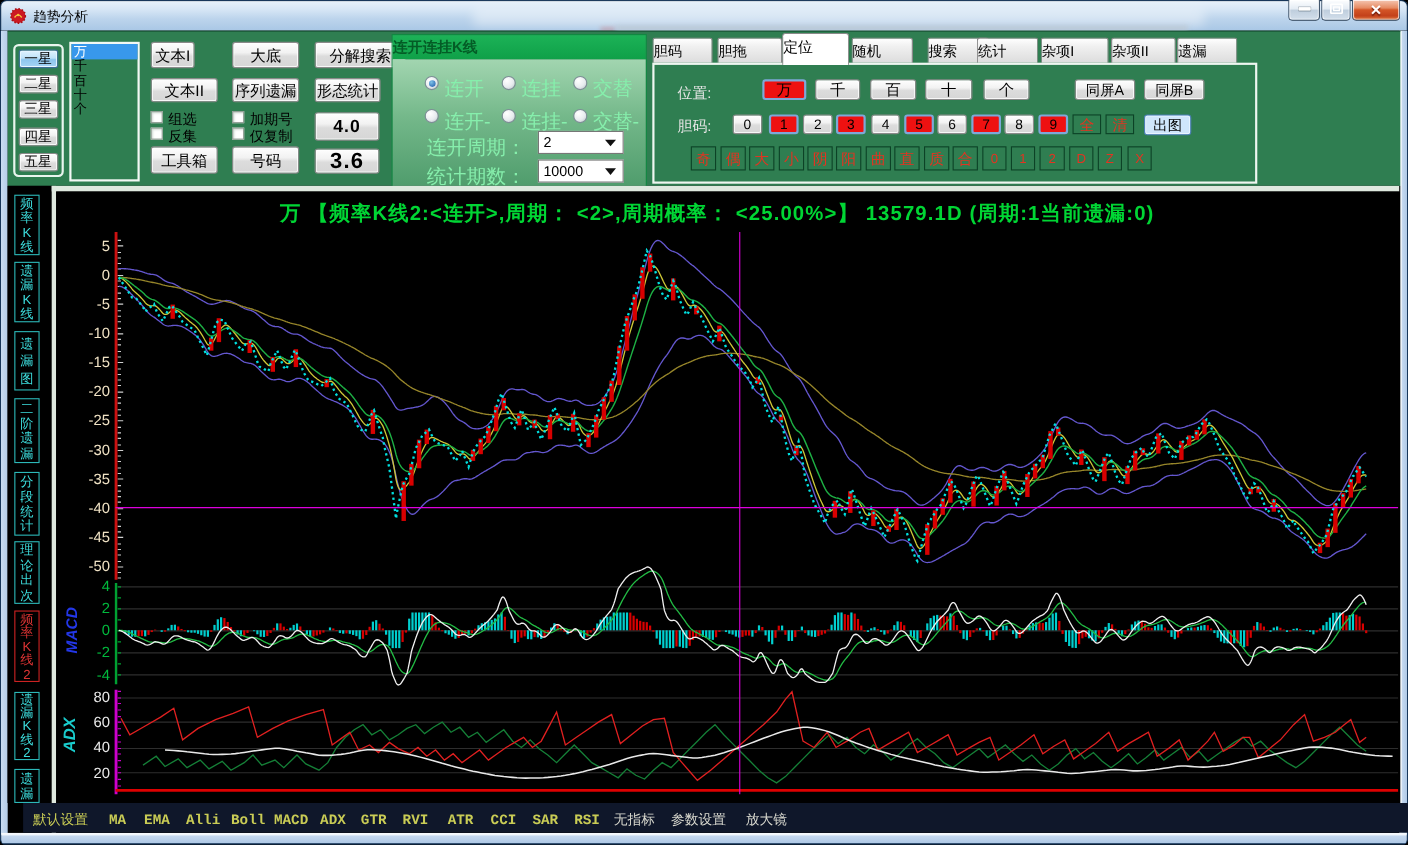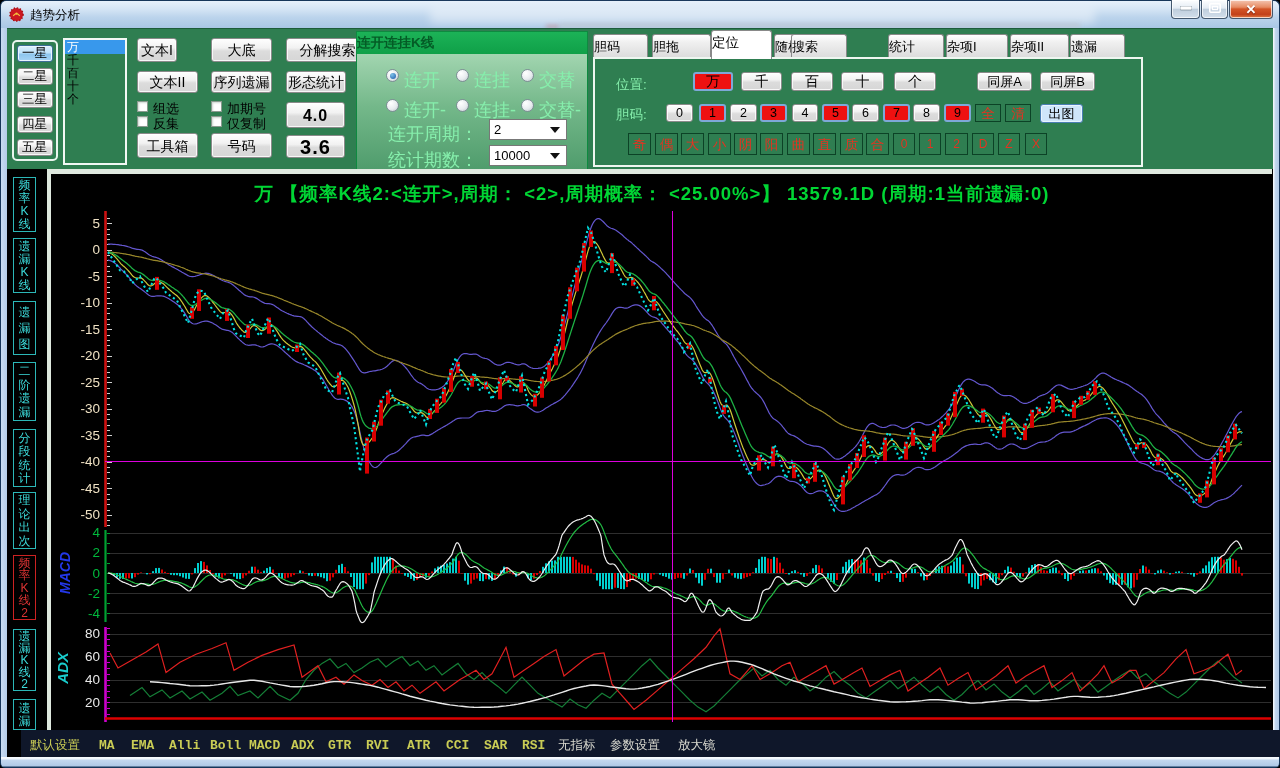--- a/index.html
+++ b/index.html
@@ -40,21 +40,21 @@
 #kpbody{left:0;top:22px;width:100%;height:116px;background:linear-gradient(180deg,#a2d5b0 0%,#74b88a 45%,#4f9c6c 100%)}
 .radio{position:absolute;width:13px;height:13px;border-radius:50%;background:radial-gradient(circle at 35% 30%,#ffffff 0%,#e8ecef 55%,#b8c2c8 100%);border:1px solid #7e8e96}
 .radio.on::after{content:"";position:absolute;left:2.5px;top:2.5px;width:6px;height:6px;border-radius:50%;background:radial-gradient(circle at 35% 30%,#7ec2e8,#1b56a8)}
 .rlab{position:absolute;font-size:18px;color:#86efac}
 .combo{position:absolute;background:#fff;border:1px solid #777;font-size:13px;color:#000;padding:2px 0 0 4px}
 .combo .arr{position:absolute;right:6px;top:7px;width:0;height:0;border-left:5px solid transparent;border-right:5px solid transparent;border-top:6px solid #111}
 
 .tab{position:absolute;top:5px;height:25px;background:linear-gradient(180deg,#ffffff 0%,#f0f0f0 30%,#dadada 100%);border:1px solid #898989;border-bottom:none;border-radius:3px 3px 0 0;font-size:13px;color:#000;text-align:left;line-height:24px}
 #tabsel{top:1px;height:29px;background:#fff;z-index:5;font-size:13.5px}
 #tabpanel{left:586px;top:28px;width:550px;height:110px;border:2px solid #eef6f0;background:#2f7e51}
-.plab{position:absolute;font-size:13.5px;color:#86efac}
+.plab{position:absolute;font-size:13.5px;color:#e5e5e5}
 .posbtn{font-size:14px}
 #pwan{background:#ee1111;border:2px solid #7ea8d8;box-shadow:none}
 .numred{background:#ee1111;border:2px solid #7ea8d8;box-shadow:none;line-height:14px !important}
 .nbtn{font-size:12.5px}
 .outl{position:absolute;border:1px solid #0c4226;color:#e23421;font-size:13.5px;text-align:center;background:transparent}
 #chutu{background:#cfe6fb;border:1px solid #4a7eb4;box-shadow:inset 0 0 0 1px #e8f4ff;font-size:13px}
 
 #chartzone{left:7px;top:169px;width:1266px;height:561px;background:#000}
 #palev{left:47px;top:169px;width:4px;height:588px;background:#dfe9df}
 #paleh{left:47px;top:169px;width:1225px;height:5px;background:#dfe9df}
@@ -156,21 +156,21 @@
       <div class="rlab" style="left:31px;top:90px">连开周期：</div>
       <div class="combo" style="left:132px;top:87px;width:78px;height:21px">2<span class="arr"></span></div>
       <div class="rlab" style="left:31px;top:116px">统计期数：</div>
       <div class="combo" style="left:132px;top:113px;width:78px;height:21px">10000<span class="arr"></span></div>
     </div>
 
     <div class="tab" style="left:586px;width:55px">胆码</div>
     <div class="tab" style="left:645px;width:59px">胆拖</div>
     <div class="tab" id="tabsel" style="left:704px;width:61px">定位</div>
     <div class="tab" style="left:767px;width:56px">随机</div>
-    <div class="tab" style="left:784px;width:56px">搜索</div>
+    <div class="tab" style="left:836px;width:56px">搜索</div>
     <div class="tab" style="left:881px;width:56px">统计</div>
     <div class="tab" style="left:939px;width:62px">杂项I</div>
     <div class="tab" style="left:1003px;width:59px">杂项II</div>
     <div class="tab" style="left:1063px;width:55px">遗漏</div>
     <div id="tabpanel" class="abs"></div>
 
     <div class="plab" style="left:609px;top:47px">位置:</div>
     <div class="gbtn posbtn" id="pwan" style="left:686px;top:43px;width:40px;height:19px;line-height:15px">万</div>
     <div class="gbtn posbtn" style="left:734px;top:43px;width:41px;height:19px;line-height:17px">千</div>
     <div class="gbtn posbtn" style="left:784px;top:43px;width:42px;height:19px;line-height:17px">百</div>

